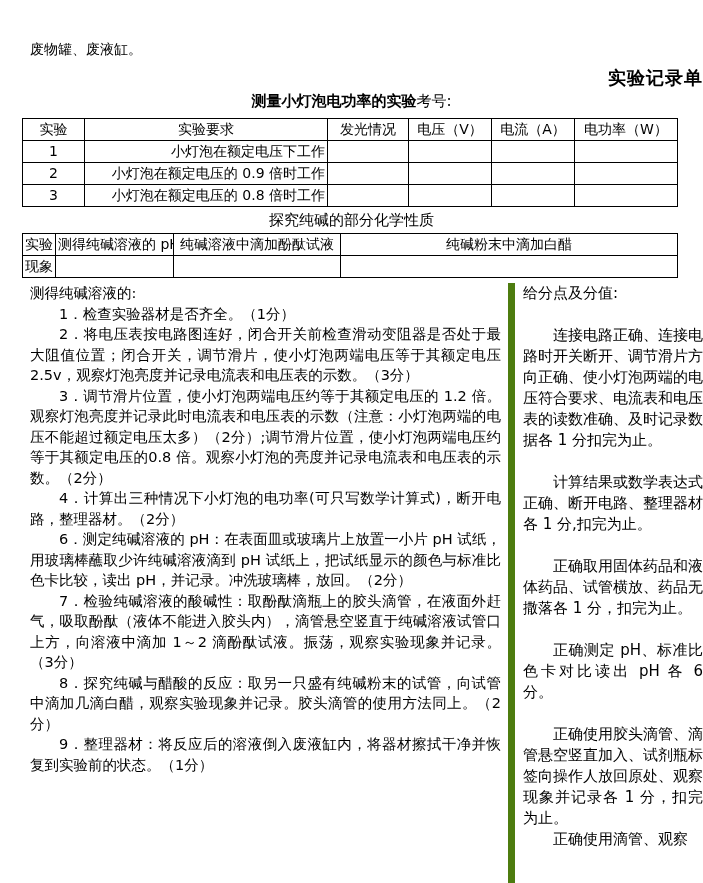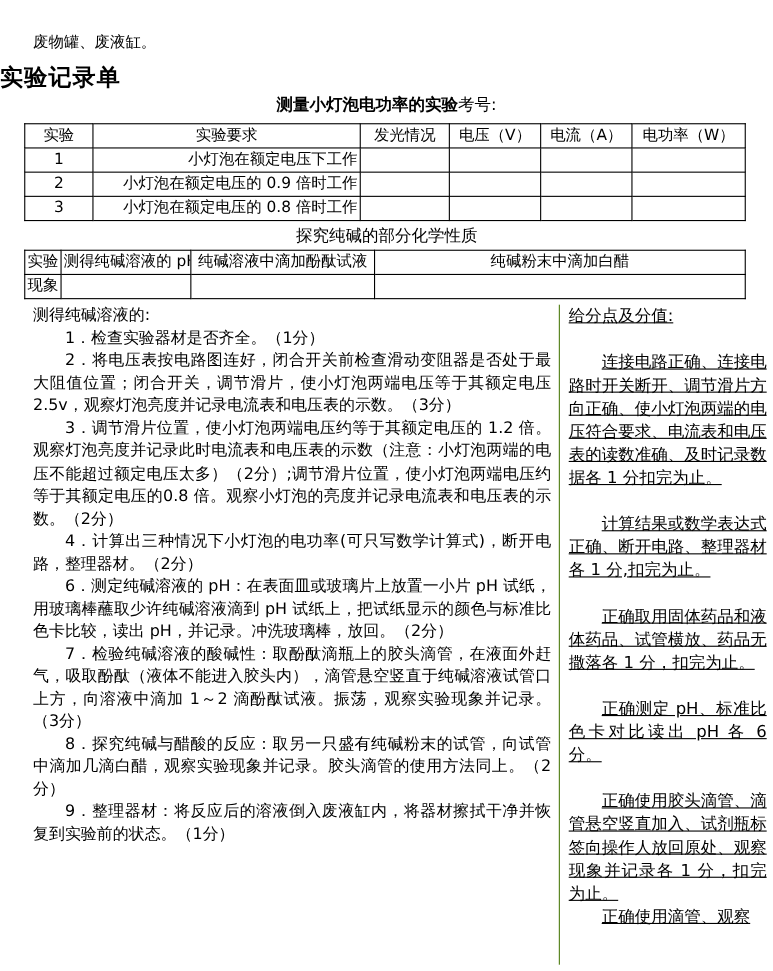--- a/index.html
+++ b/index.html
@@ -1,36 +1,36 @@
 <!DOCTYPE html>
 <html lang="zh"><head>
 <meta charset="utf-8">
 <style>
   html,body{margin:0;padding:0;background:#888;}
   .page{
     width:703px;height:883px;margin:0 auto;background:#fff;color:#000;
     font-family:"DejaVu Sans",sans-serif;position:relative;overflow:hidden;
-    box-sizing:border-box;padding-top:30px;
+    box-sizing:border-box;padding-top:40px;
   }
   .intro{margin:0 0 0 30px;font-size:14px;line-height:18px;}
-  .title{margin:8px 0 2px;text-align:left;font-size:21px;font-weight:bold;letter-spacing:1px;}
+  .title{margin:8px 0 2px;text-align:right;font-size:18px;font-weight:bold;letter-spacing:1px;}
   .subtitle{margin:0 0 7px;text-align:center;font-size:15px;}
   .subtitle .bold{font-weight:bold;}
   table{border-collapse:collapse;margin-left:22px;table-layout:fixed;}
   .t1{width:655px;}
   .t2{width:655px;margin-top:2px;}
   th,td{border:1px solid #000;font-size:14px;font-weight:normal;
         height:19px;line-height:17px;padding:1px 2px;text-align:center;
         overflow:hidden;white-space:nowrap;}
   td.req{text-align:right;padding-left:10px;}
   .sec2{margin:4px 0 3px;text-align:center;font-size:15px;}
   .cols{display:flex;margin:5px 0 0 30px;height:600px;}
   .left{width:471px;padding-right:7px;font-size:14.5px;line-height:20.5px;text-align:justify;}
-  .right{width:180px;border-left:1px solid #4d7c0f;padding-left:8px;
-         font-size:15px;line-height:21px;text-align:justify;text-decoration:underline;}
+  .right{width:180px;border-left:7px solid #4d7c0f;padding-left:8px;
+         font-size:15px;line-height:21px;text-align:justify;}
   .col-head{margin:0;}
   .right .col-head{margin-bottom:21px;}
   .step{margin:0;text-indent:2em;}
   .score{margin:0 0 21px;text-indent:2em;}
   .score.no-gap{margin-bottom:0;}
 </style>
 </head>
 <body>
 
 <div class="page">

